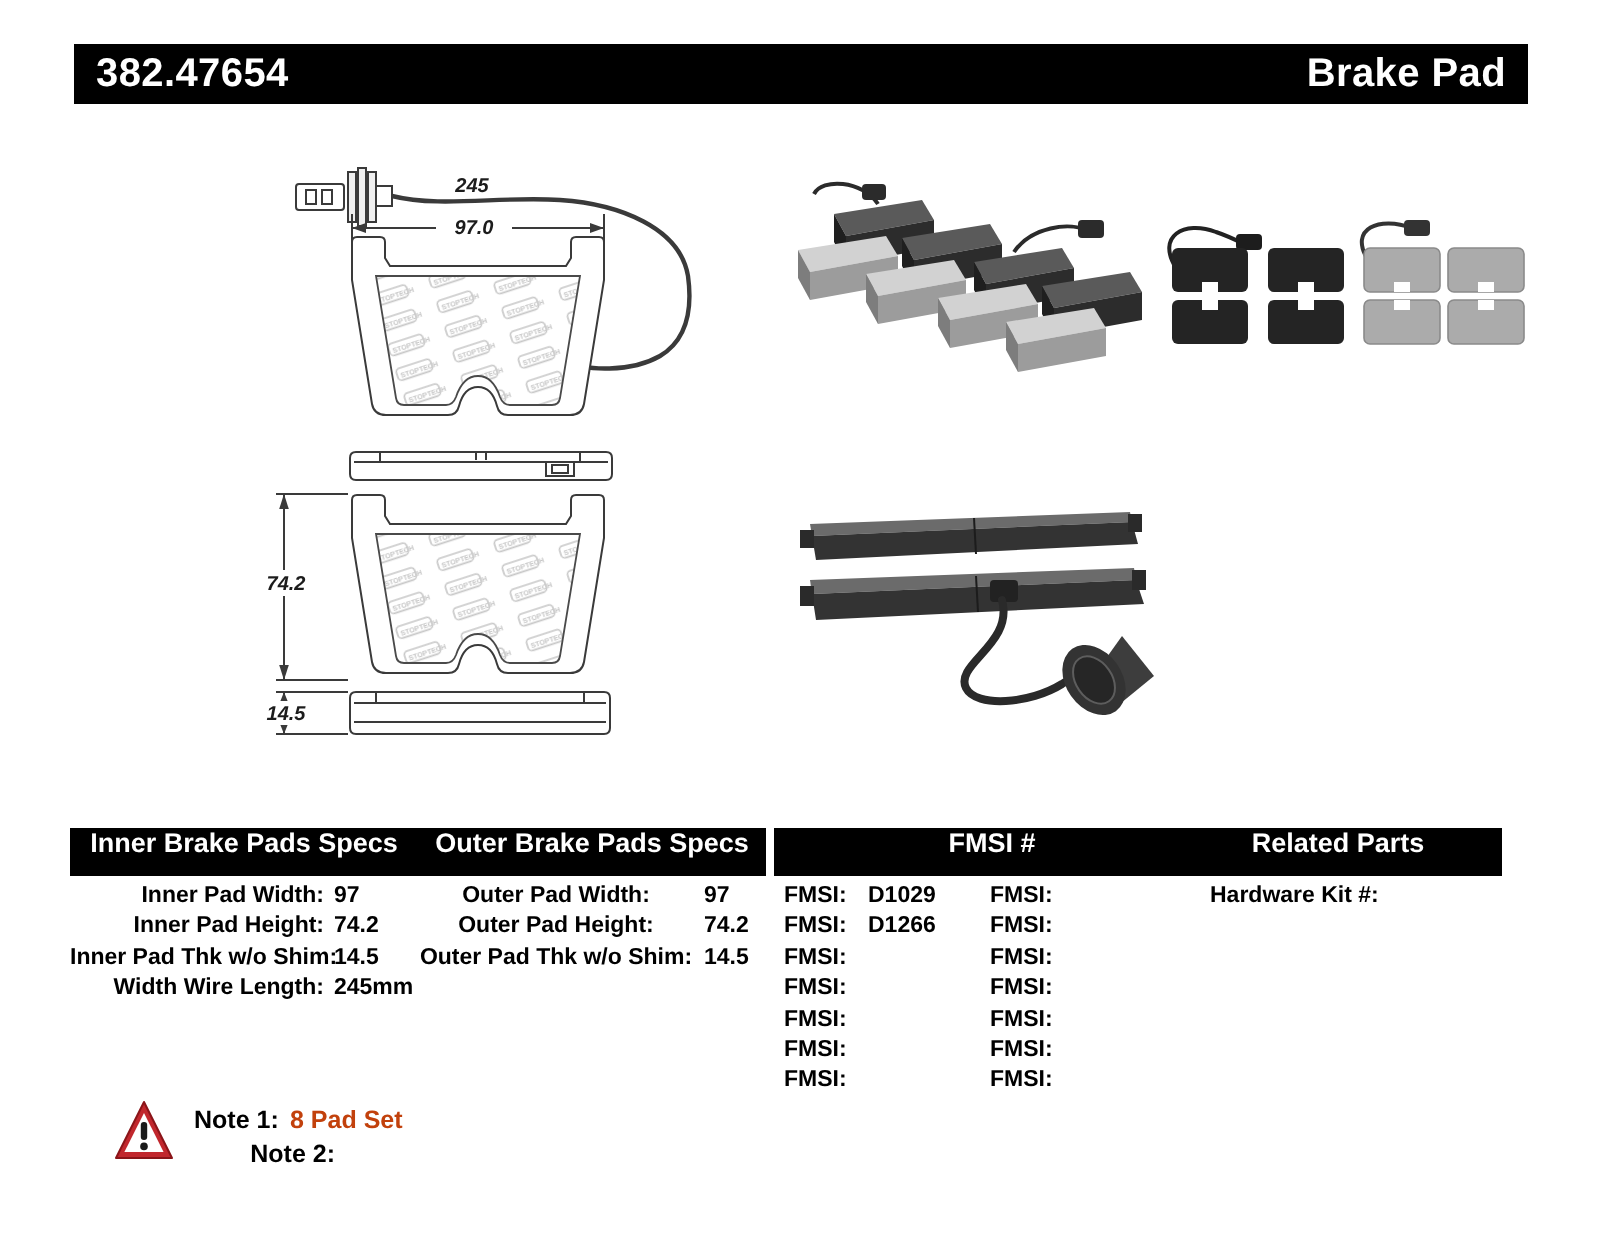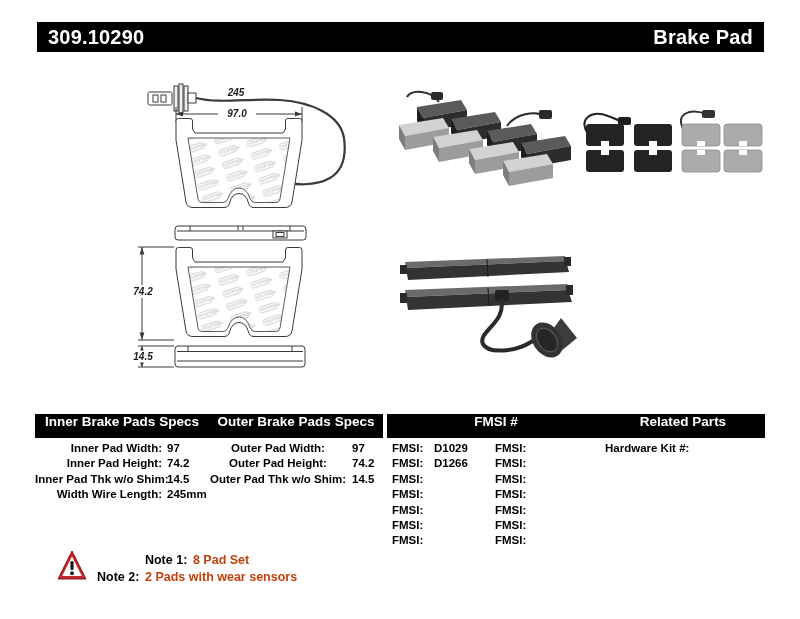--- a/index.html
+++ b/index.html
@@ -38,21 +38,21 @@
   .note-line{display:flex;justify-content:center;}
   .note-label{display:inline-block;width:48px;color:#000;}
   .note-text{color:#c2410c;}
 </style>
 </head>
 <body>
 
 <div class="page">
 
   <header class="titlebar">
-    <span>309.10290</span>
+    <span>382.47654</span>
     <span>Brake Pad</span>
   </header>
 
   <svg style="left:130px;top:80px;" width="240" height="292" viewBox="0 0 240 292">
     <defs>
       <pattern id="wmpat" width="30" height="13" patternUnits="userSpaceOnUse" patternTransform="rotate(-18)">
         <rect width="30" height="13" fill="#ffffff"></rect>
         <rect x="2" y="3.5" width="18" height="6.2" rx="2" fill="none" stroke="#c6c6c6" stroke-width="0.8"></rect>
         <text x="3.6" y="8.4" font-size="3.6" font-weight="bold" fill="#c6c6c6">STOPTECH</text>
       </pattern>
@@ -205,21 +205,21 @@
     <ellipse cx="152" cy="92" rx="9" ry="13" transform="rotate(-35 152 92)" fill="#262626" stroke="#5d5d5d"></ellipse>
   </svg>
 
   <div class="th" style="left:35px;width:348px;">
     <span class="half">Inner Brake Pads Specs</span>
     <span class="half">Outer Brake Pads Specs</span>
   </div>
   <div class="th" style="left:387px;width:218px;">
     <span>FMSI #</span>
   </div>
-  <div class="th" style="left:601px;width:164px;">
+  <div class="th" style="left:587px;width:164px;">
     <span>Related Parts</span>
   </div>
 
   <div class="col inner-col" style="left:35px;">
     <div class="row">
       <span class="lbl">Inner Pad Width:</span>
       <span class="val">97</span>
     </div>
     <div class="row">
       <span class="lbl">Inner Pad Height:</span>
@@ -325,17 +325,16 @@
     <rect x="13.4" y="11" width="3.2" height="9" rx="1.5" fill="#1a1a1a"></rect>
     <circle cx="15" cy="23.2" r="1.9" fill="#1a1a1a"></circle>
   </svg>
   <div class="notes">
     <div class="note-line">
       <span class="note-label">Note 1:</span>
       <span class="note-text">8 Pad Set</span>
     </div>
     <div class="note-line">
       <span class="note-label">Note 2:</span>
-      <span class="note-text">2 Pads with wear sensors</span>
     </div>
   </div>
 
 </div>
 
 </body></html>

